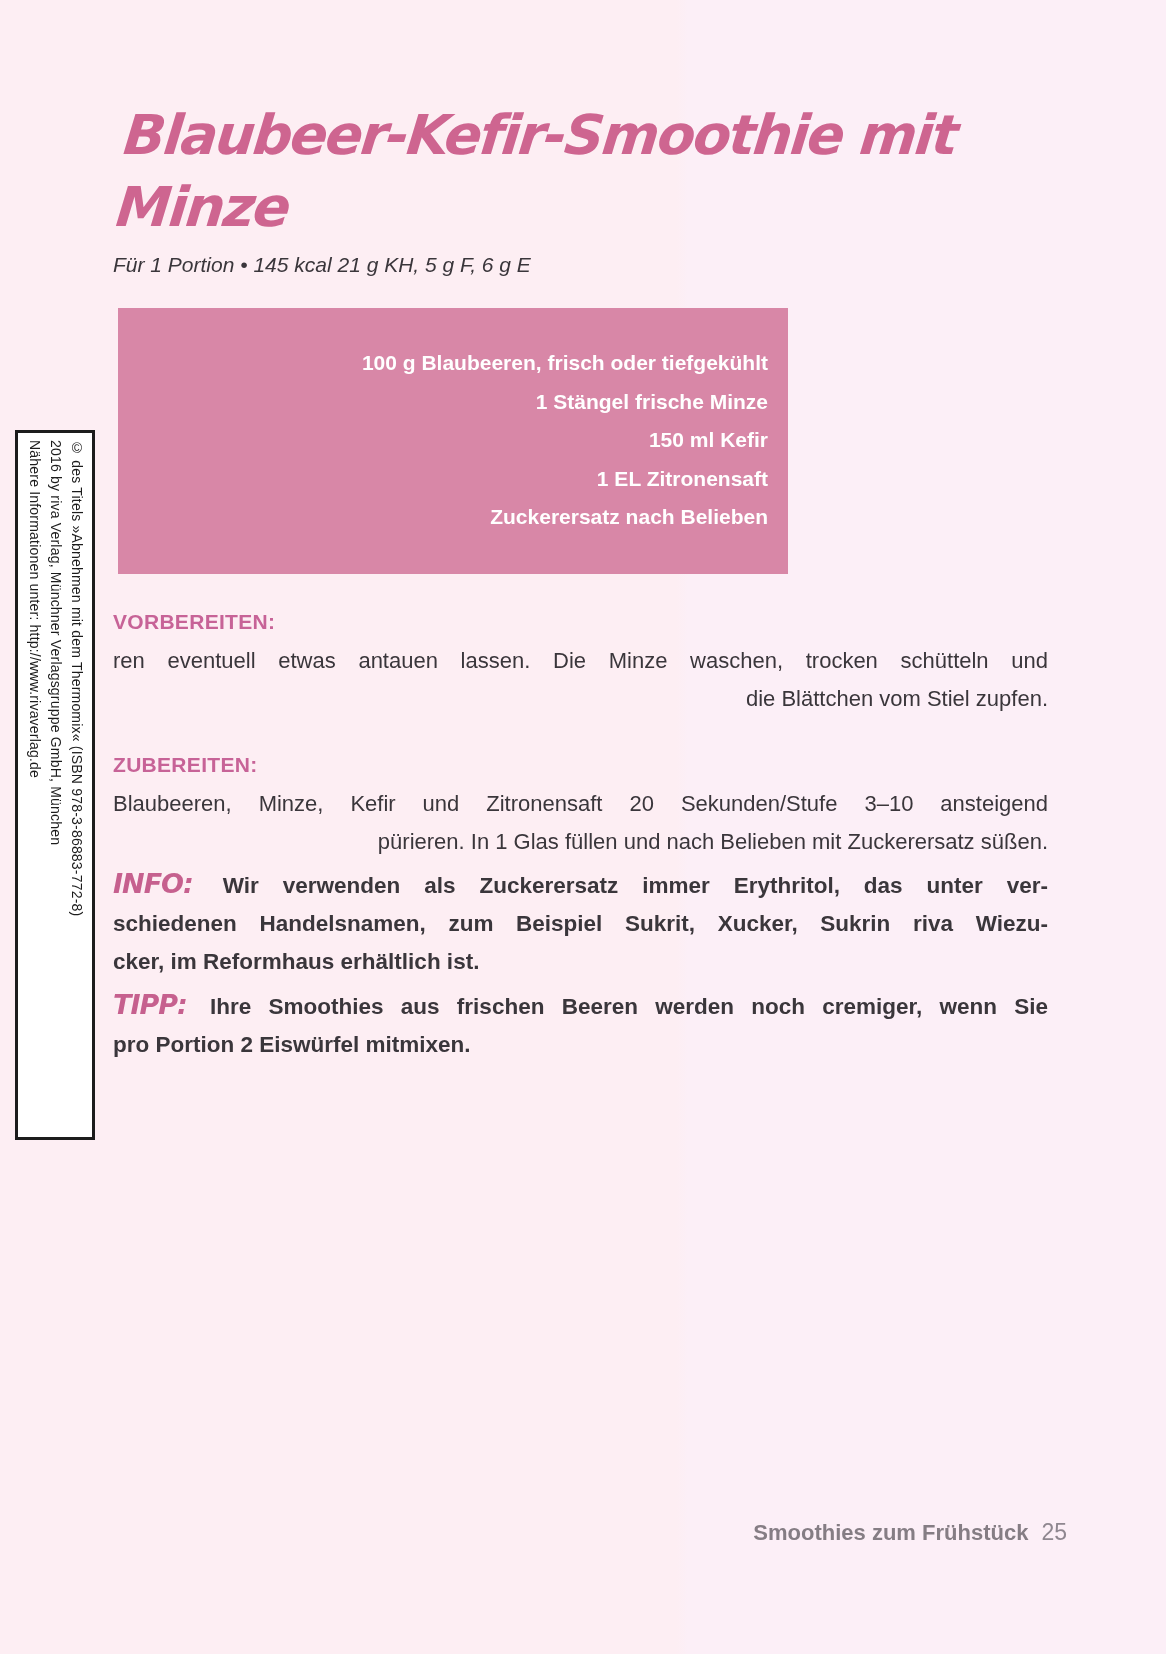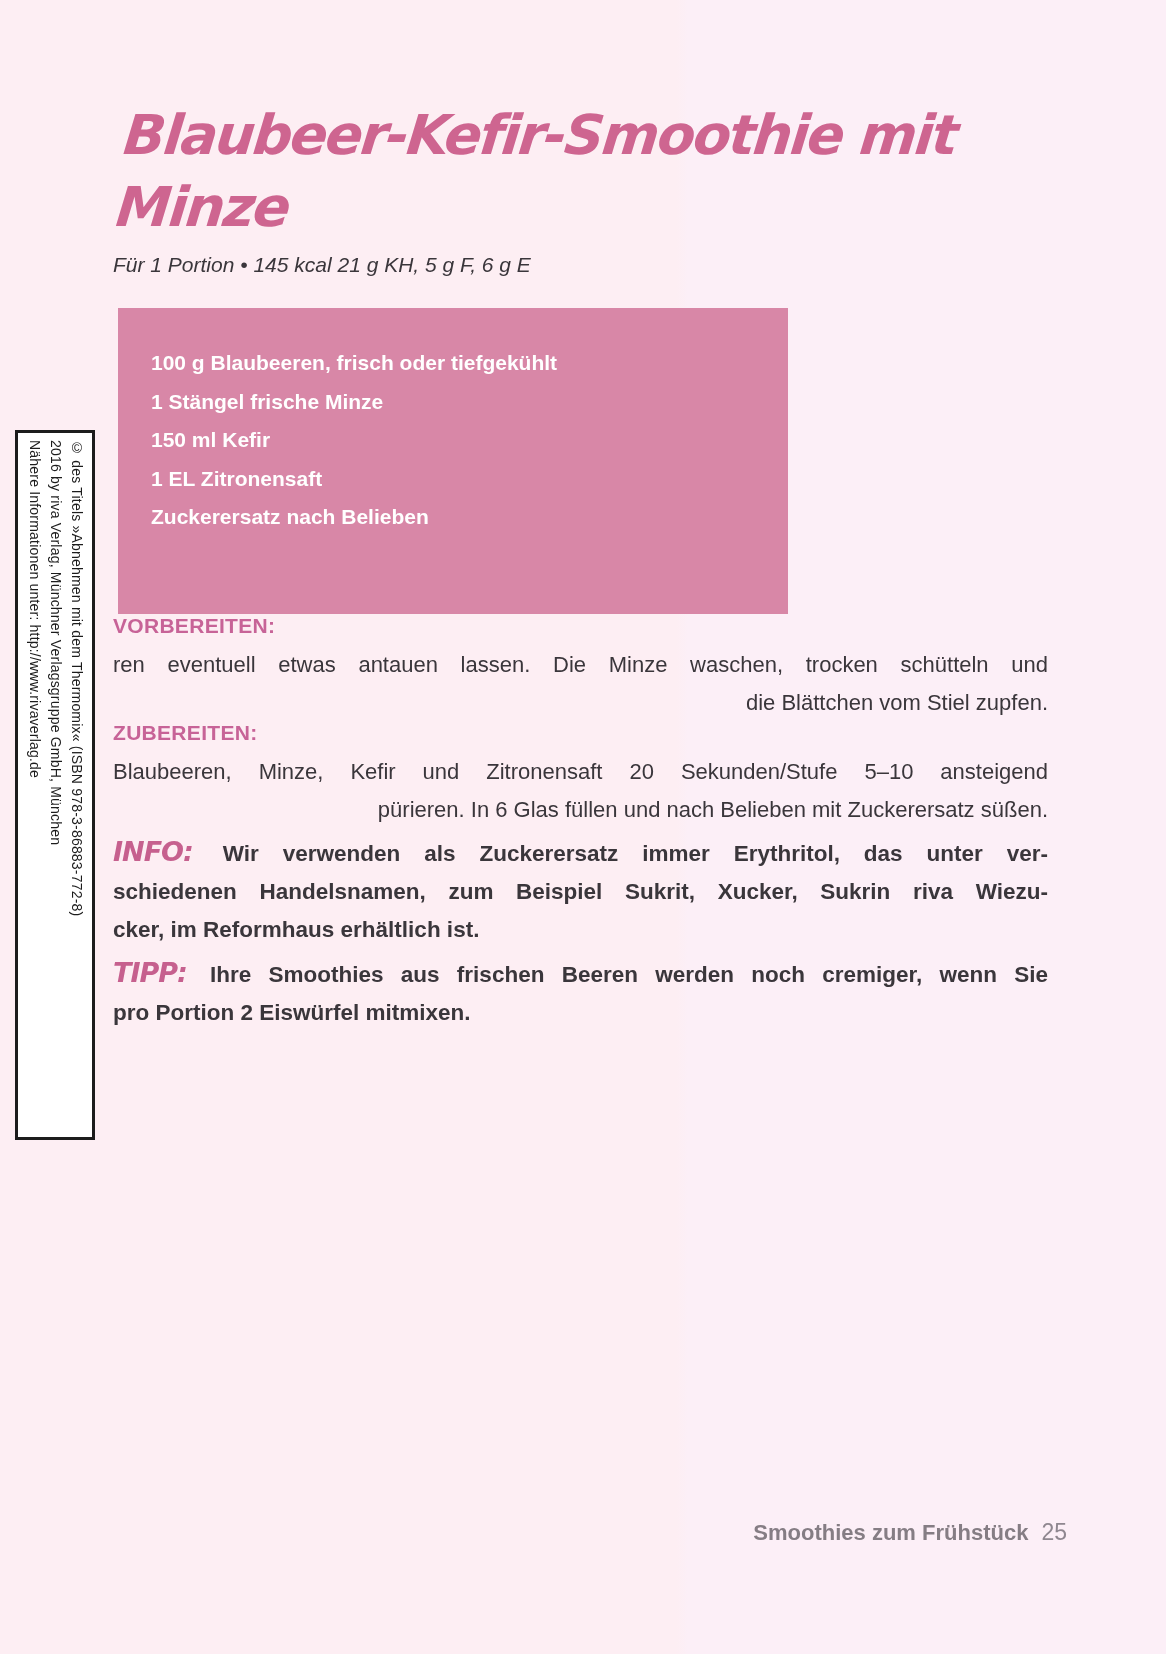--- a/index.html
+++ b/index.html
@@ -56,31 +56,33 @@
   .serving {
     margin-top: 10px;
     font-style: italic;
     font-size: 21px;
     color: #3a363b;
   }
   .ingredients-box {
     margin-top: 31px;
     margin-left: 5px;
     width: 670px;
-    height: 306px;
+    height: 266px;
     background: #d887a7;
     padding: 36px 20px 0 33px;
+    text-align: right;
   }
   .ingredient-line {
     color: #ffffff;
     font-weight: bold;
     font-size: 21px;
     line-height: 38.5px;
   }
   .section-heading {
+    margin-top: 36px;
     font-size: 21px;
     font-weight: bold;
     letter-spacing: 0.3px;
     color: #c76397;
   }
   .para {
     margin-top: 8px;
     font-size: 22px;
     line-height: 37.5px;
     color: #3a363b;
@@ -151,22 +153,22 @@
     </div>
 
     <h2 class="section-heading">VORBEREITEN:</h2>
     <div class="para">
       <div class="jline">ren eventuell etwas antauen lassen. Die Minze waschen, trocken schütteln und</div>
       <div class="lline">die Blättchen vom Stiel zupfen.</div>
     </div>
 
     <h2 class="section-heading">ZUBEREITEN:</h2>
     <div class="para">
-      <div class="jline">Blaubeeren, Minze, Kefir und Zitronensaft 20 Sekunden/Stufe 5–10 ansteigend</div>
-      <div class="lline">pürieren. In 6 Glas füllen und nach Belieben mit Zuckerersatz süßen.</div>
+      <div class="jline">Blaubeeren, Minze, Kefir und Zitronensaft 20 Sekunden/Stufe 3–10 ansteigend</div>
+      <div class="lline">pürieren. In 1 Glas füllen und nach Belieben mit Zuckerersatz süßen.</div>
     </div>
 
     <div class="note">
       <div class="jline"><span class="script-label">INFO:</span> <span>Wir verwenden als Zuckerersatz immer Erythritol, das unter ver-</span></div>
       <div class="jline">schiedenen Handelsnamen, zum Beispiel Sukrit, Xucker, Sukrin riva Wiezu-</div>
       <div class="lline">cker, im Reformhaus erhältlich ist.</div>
     </div>
 
     <div class="note tip-block">
       <div class="jline"><span class="script-label">TIPP:</span> <span>Ihre Smoothies aus frischen Beeren werden noch cremiger, wenn Sie</span></div>

